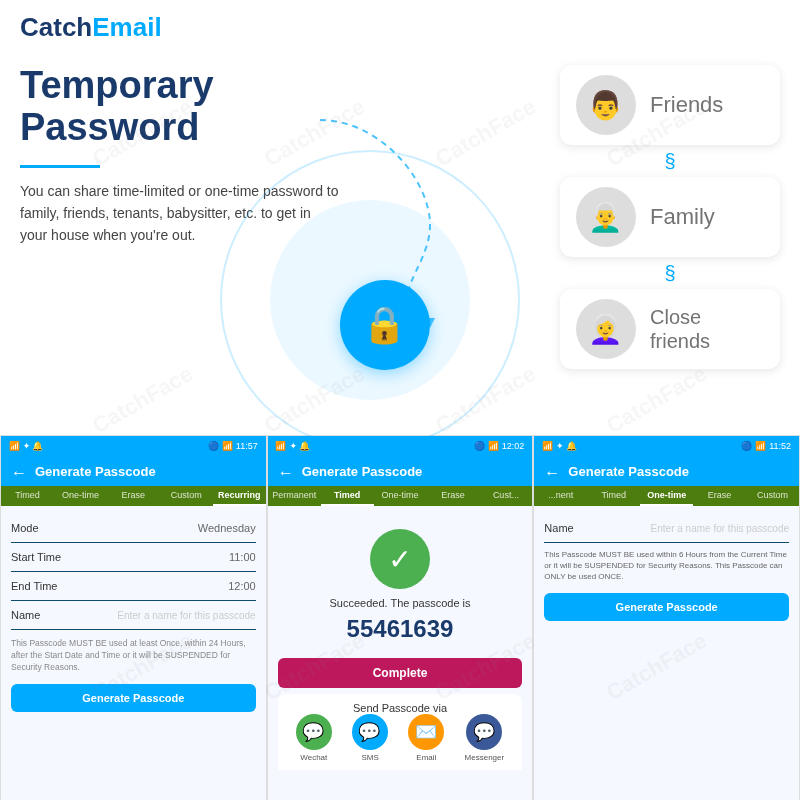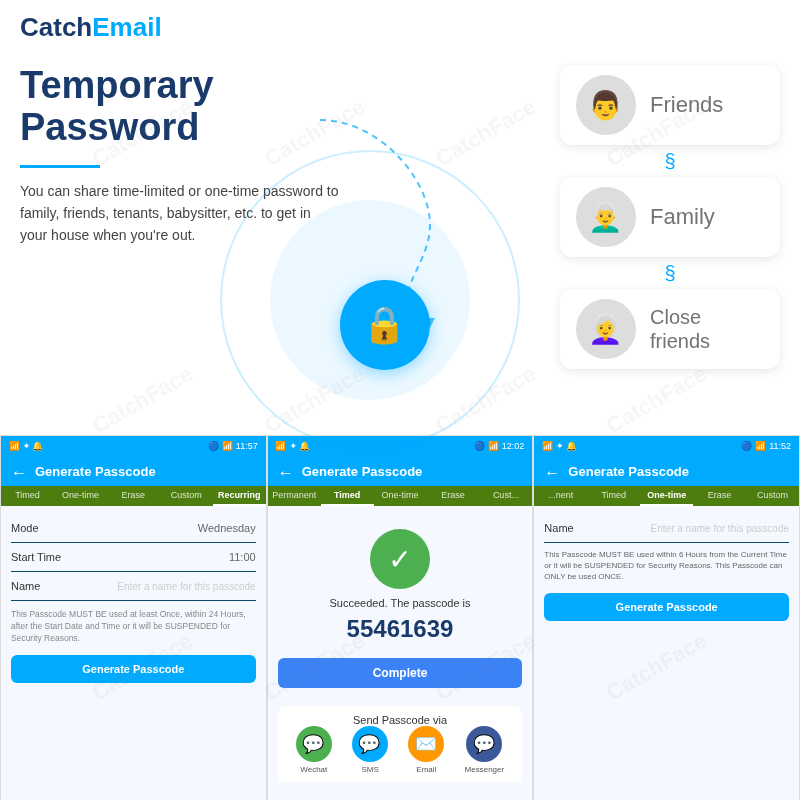--- a/index.html
+++ b/index.html
@@ -296,29 +296,29 @@
       margin-bottom: 6px;
     }
     .passcode-number {
       text-align: center;
       font-size: 24px;
       font-weight: bold;
       color: #1a3a6b;
       margin-bottom: 15px;
     }
     .complete-btn {
-      background: #3b82f6;
+      background: #be185d;
       color: white;
       text-align: center;
       padding: 8px;
       border-radius: 6px;
       font-size: 12px;
       font-weight: bold;
       cursor: pointer;
-      margin-bottom: 18px;
+      margin-bottom: 6px;
     }
     .share-section {
       background: white;
       border-radius: 8px 8px 0 0;
       padding: 8px;
       margin-top: 4px;
     }
     .share-title {
       text-align: center;
       font-size: 11px;
@@ -449,20 +449,24 @@
       <div class="phone-tab active">Recurring</div>
     </div>
     <div class="phone-body">
       <div class="form-row">
         <span>Mode</span>
         <span class="form-row-value">Wednesday</span>
       </div>
       <div class="form-row">
         <span>Start Time</span>
         <span class="form-row-value">11:00</span>
+      </div>
+      <div class="form-row">
+        <span>End Time</span>
+        <span class="form-row-value">12:00</span>
       </div>
       <div class="form-row">
         <span>Name</span>
         <span class="form-input">Enter a name for this passcode</span>
       </div>
       <p class="small-text">This Passcode MUST BE used at least Once, within 24 Hours, after the Start Date and Time or it will be SUSPENDED for Security Reasons.</p>
       <div class="generate-btn">Generate Passcode</div>
     </div>
   </div>
 

